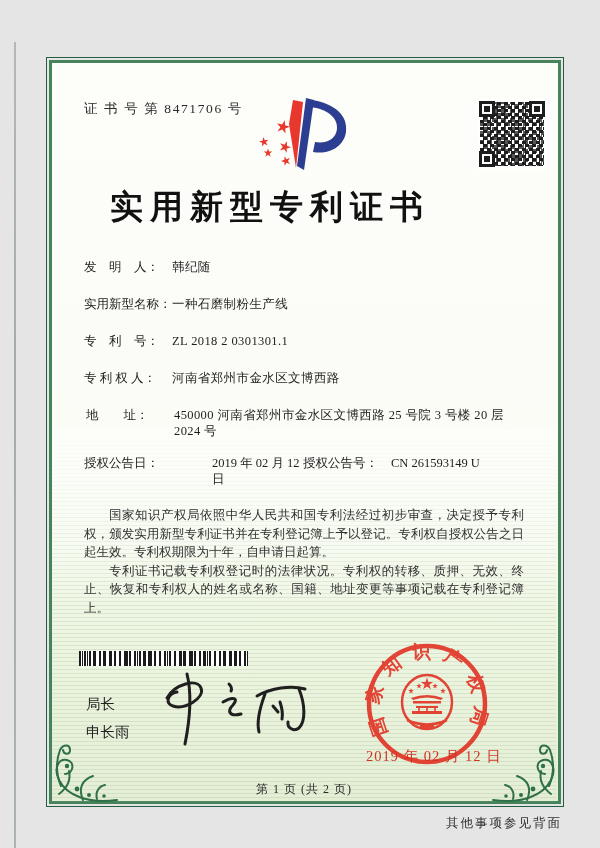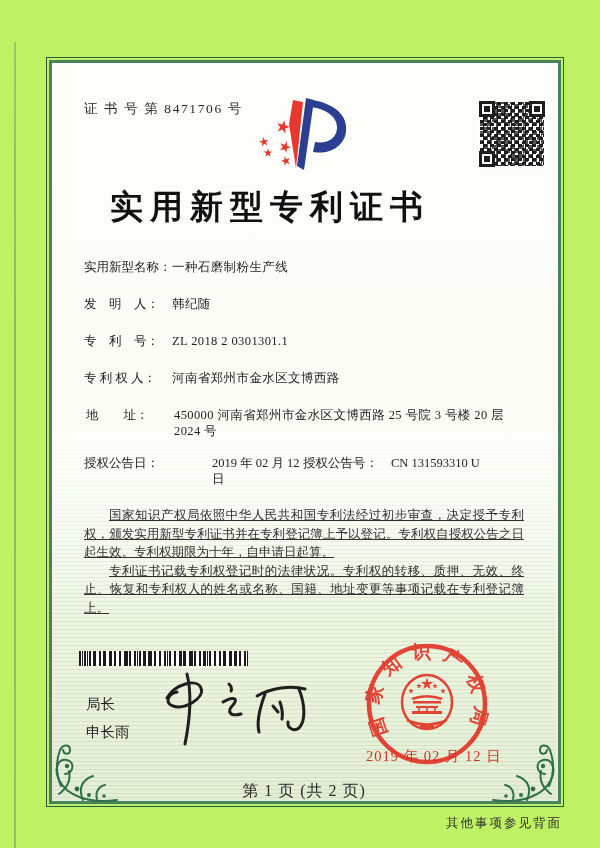--- a/index.html
+++ b/index.html
@@ -1,18 +1,18 @@
 <!DOCTYPE html>
 <html><head>
 <meta charset="utf-8">
 <style>
   html,body{margin:0;padding:0;}
   body{width:600px;height:848px;background:#ffffff;overflow:hidden;
        font-family:"Liberation Serif","DejaVu Serif",serif;color:#222;}
-  .page{position:relative;width:600px;height:848px;background:#bef264;}
+  .page{position:relative;width:600px;height:848px;background:#e5e5e5;}
   .scan-edge{position:absolute;left:14px;top:42px;width:2px;height:806px;
              background:linear-gradient(180deg,#8a958b,#6e7f72 40%,#7d8b80);opacity:.55;}
   
   .frame-outer{position:absolute;left:46px;top:57px;width:516px;height:748px;
                border:1px solid #245e40;}
   .frame-inner{position:absolute;inset:2px;border:3px solid #46835b;
                background:linear-gradient(180deg,#fdfdfa 0%,#fbfcf6 52%,#eef5e1 78%,#e5eed5 100%);}
   .guilloche{position:absolute;left:52px;top:430px;width:504px;height:372px;
              background:
                linear-gradient(rgba(253,254,250,.95) 0%,rgba(253,254,250,0) 48%),
@@ -23,33 +23,33 @@
          font-weight:bold;letter-spacing:7px;color:#111;}
   
   .fields{left:84px;top:259px;width:442px;font-size:12.5px;color:#1e1e1e;}
   .frow{display:flex;align-items:flex-start;line-height:16px;margin-bottom:21px;}
   .flabel{flex:0 0 88px;white-space:nowrap;}
   .fvalue{max-width:352px;letter-spacing:.4px;}
   .grant-row{display:flex;line-height:16px;}
   .grant-a{flex:0 0 219px;display:flex;gap:40px;}
   .grant-b{display:flex;}
   .paras{left:84px;top:506px;width:440px;font-size:12.5px;line-height:18.5px;
-         text-align:justify;color:#303030;text-decoration:underline;}
+         text-align:justify;color:#303030;}
   .paras p{margin:0;text-indent:2em;}
   
   .barcode{left:79px;top:651px;width:169px;height:15px;background-color:#fff;
     background-image:
       repeating-linear-gradient(90deg,#1b1b1b 0 2px,transparent 2px 5px),
       repeating-linear-gradient(90deg,#1b1b1b 0 1px,transparent 1px 8px),
       repeating-linear-gradient(90deg,transparent 0 3px,#1b1b1b 3px 4px,transparent 4px 11px);}
   .signer{left:86px;top:690px;font-size:14.5px;line-height:28px;color:#222;}
   .sig-svg{left:145px;top:664px;}
   .seal-svg{left:362px;top:640px;opacity:.95;}
   .seal-date{left:366px;top:747px;font-size:14.5px;color:#d23426;letter-spacing:1px;white-space:nowrap;}
-  .page-foot{left:46px;top:781px;width:516px;text-align:center;font-size:16px;color:#2b2b2b;letter-spacing:1px;}
+  .page-foot{left:46px;top:781px;width:516px;text-align:center;font-size:12px;color:#2b2b2b;letter-spacing:1px;}
   .back-note{left:46px;top:815px;width:516px;text-align:right;font-size:12.5px;color:#2e2e2e;letter-spacing:2px;}
   
   .qr{left:477px;top:99px;width:70px;height:70px;background:#fff;}
   .qr .mods,.qr .mods2{position:absolute;inset:3px;
       background-image:repeating-conic-gradient(#1d1d1d 0% 25%,transparent 0% 50%);}
   .qr .mods{background-size:7px 7px;}
   .qr .mods2{background-size:9px 9px;background-position:3px 2px;opacity:.75;}
   .finder{position:absolute;width:10px;height:10px;border:3px solid #1d1d1d;background:#fff;}
   .finder::before{content:"";position:absolute;left:2px;top:2px;width:6px;height:6px;background:#1d1d1d;}
   .f-tl{left:2px;top:2px;} .f-tr{right:2px;top:2px;} .f-bl{left:2px;bottom:2px;}
@@ -94,47 +94,47 @@
     <div class="mods2"></div>
     <div class="finder f-tl"></div>
     <div class="finder f-tr"></div>
     <div class="finder f-bl"></div>
   </div>
 
   <div class="abs title">实用新型专利证书</div>
 
   <div class="abs fields">
     <div class="frow">
+      <span class="flabel">发　明　人：</span>
+      <span class="fvalue">韩纪随</span>
+    </div>
+    <div class="frow">
       <span class="flabel">实用新型名称：</span>
       <span class="fvalue">一种石磨制粉生产线</span>
-    </div>
-    <div class="frow">
-      <span class="flabel">发　明　人：</span>
-      <span class="fvalue">韩纪随</span>
     </div>
     <div class="frow">
       <span class="flabel">专　利　号：</span>
       <span class="fvalue">ZL 2018 2 0301301.1</span>
     </div>
     <div class="frow">
       <span class="flabel">专 利 权 人：</span>
       <span class="fvalue">河南省郑州市金水区文博西路</span>
     </div>
     <div class="frow" style="margin-bottom:16px;justify-content:flex-end;">
       <span class="flabel">地　　址：</span>
       <span class="fvalue">450000 河南省郑州市金水区文博西路 25 号院 3 号楼 20 层 2024 号</span>
     </div>
     <div class="grant-row">
       <span class="grant-a">
         <span class="flabel">授权公告日：</span>
         <span>2019 年 02 月 12 日</span>
       </span>
       <span class="grant-b">
         <span class="flabel">授权公告号：</span>
-        <span>CN 131593310 U</span>
+        <span>CN 261593149 U</span>
       </span>
     </div>
   </div>
 
   <div class="abs paras">
     <p>国家知识产权局依照中华人民共和国专利法经过初步审查，决定授予专利权，颁发实用新型专利证书并在专利登记簿上予以登记。专利权自授权公告之日起生效。专利权期限为十年，自申请日起算。</p>
     <p>专利证书记载专利权登记时的法律状况。专利权的转移、质押、无效、终止、恢复和专利权人的姓名或名称、国籍、地址变更等事项记载在专利登记簿上。</p>
   </div>
 
   <div class="abs barcode"></div>

